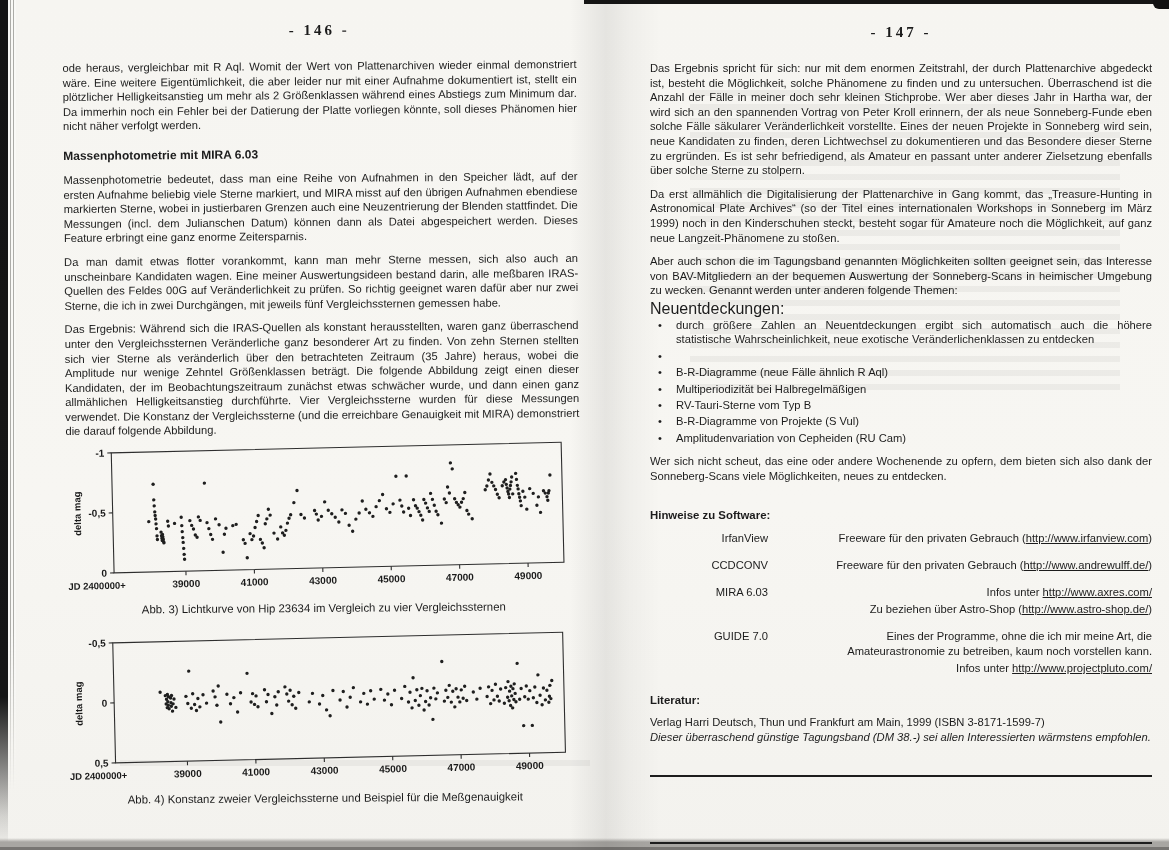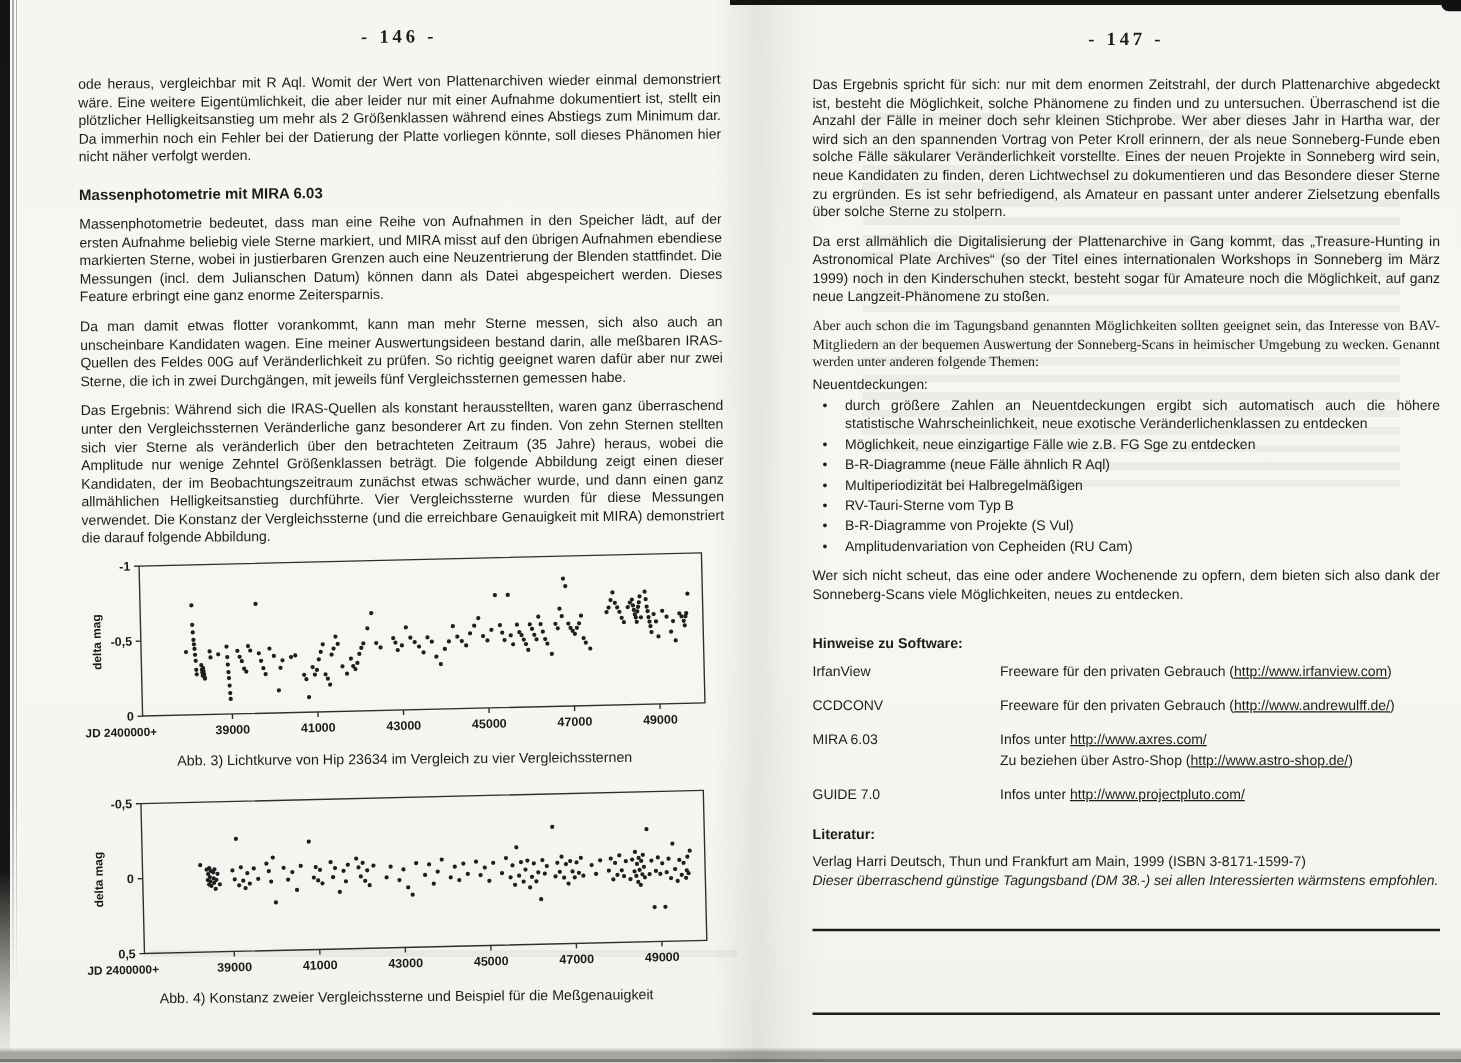--- a/index.html
+++ b/index.html
@@ -36,25 +36,25 @@
   h3.sect{font-size:12px;margin:15px 0 10px 0;}
   .caption{text-align:center;font-size:11.4px;margin:4px 0 0 0;}
 
   
   .chartwrap{transform:rotate(-0.9deg);transform-origin:bottom left;margin-top:8px;}
   .chart svg{display:block;}
 
   
   .bullet{display:flex;font-size:11.2px;line-height:14.4px;margin:0 0 2px 0;text-align:justify;}
   .bullet .dot{width:10px;flex:0 0 10px;margin:0 8px 0 8px;}
-  .list-label{font-size:11px;line-height:15px;margin:2px 0 2px 0;}
+  .list-label{font-size:16px;line-height:15px;margin:2px 0 2px 0;}
 
   
   .sw-head{font-weight:bold;font-size:11.4px;margin:26px 0 10px 0;}
-  .sw-row{display:flex;margin:0 0 10px 0;font-size:11.2px;line-height:15px;}
+  .sw-row{display:flex;margin:0 0 10px 0;font-size:11.2px;line-height:15px;text-align:right;}
   .sw-name{flex:0 0 118px;}
   .sw-desc{flex:1;}
   .sw-line{margin:0 0 2px 0;padding-left:32px;}
   .link{text-decoration:underline;}
 
   .lit-head{font-weight:bold;font-size:11.4px;margin:16px 0 9px 0;}
   .lit-line{font-size:11.2px;line-height:14.6px;text-align:justify;margin:0;}
   .lit-italic{font-style:italic;}
 
   .contact{border-top:2px solid #1d1d1d;border-bottom:2px solid #1d1d1d;
@@ -491,31 +491,30 @@
         </svg>
       </div>
   </div>
   <div class="caption">Abb. 4) Konstanz zweier Vergleichssterne und Beispiel für die Meßgenauigkeit</div>
 </div>
 
 <div class="page page-right">
   <div class="pageno">-  147  -</div>
   <p class="body">Das Ergebnis spricht für sich: nur mit dem enormen Zeitstrahl, der durch Plattenarchive abgedeckt ist, besteht die Möglichkeit, solche Phänomene zu finden und zu untersuchen. Überraschend ist die Anzahl der Fälle in meiner doch sehr kleinen Stichprobe. Wer aber dieses Jahr in Hartha war, der wird sich an den spannenden Vortrag von Peter Kroll erinnern, der als neue Sonneberg-Funde eben solche Fälle säkularer Veränderlichkeit vorstellte. Eines der neuen Projekte in Sonneberg wird sein, neue Kandidaten zu finden, deren Lichtwechsel zu dokumentieren und das Besondere dieser Sterne zu ergründen. Es ist sehr befriedigend, als Amateur en passant unter anderer Zielsetzung ebenfalls über solche Sterne zu stolpern.</p>
   <p class="body">Da erst allmählich die Digitalisierung der Plattenarchive in Gang kommt, das „Treasure-Hunting in Astronomical Plate Archives“ (so der Titel eines internationalen Workshops in Sonneberg im März 1999) noch in den Kinderschuhen steckt, besteht sogar für Amateure noch die Möglichkeit, auf ganz neue Langzeit-Phänomene zu stoßen.</p>
-  <p class="body" style="margin-bottom:3px;font-family:Liberation Serif, serif;">Aber auch schon die im Tagungsband genannten Möglichkeiten sollten geeignet sein, das Interesse von BAV-Mitgliedern an der bequemen Auswertung der Sonneberg-Scans in heimischer Umgebung zu wecken. Genannt werden unter anderen folgende Themen:</p>
+  <p class="body" style="margin-bottom:3px;">Aber auch schon die im Tagungsband genannten Möglichkeiten sollten geeignet sein, das Interesse von BAV-Mitgliedern an der bequemen Auswertung der Sonneberg-Scans in heimischer Umgebung zu wecken. Genannt werden unter anderen folgende Themen:</p>
 
   <div class="list-label">Neuentdeckungen:</div>
   <div id="neu-list">
       <div class="bullet">
         <span class="dot">•</span>
         <span>durch größere Zahlen an Neuentdeckungen ergibt sich automatisch auch die höhere statistische Wahrscheinlichkeit, neue exotische Veränderlichenklassen zu entdecken</span>
       </div>
       <div class="bullet">
         <span class="dot">•</span>
-        <span>Möglichkeit, neue einzigartige Fälle wie z.B. FG Sge zu entdecken</span>
       </div>
     </div>
 
   <div id="lang-list">
       <div class="bullet">
         <span class="dot">•</span>
         <span>B-R-Diagramme (neue Fälle ähnlich R Aql)</span>
       </div>
       <div class="bullet">
         <span class="dot">•</span>
@@ -554,20 +553,21 @@
       <div class="sw-row">
         <div class="sw-name">MIRA 6.03</div>
         <div class="sw-desc">
           <div class="sw-line"><span>Infos unter </span><span class="link">http://www.axres.com/</span></div>
           <div class="sw-line"><span>Zu beziehen über Astro-Shop (</span><span class="link">http://www.astro-shop.de/</span><span>)</span></div>
         </div>
       </div>
       <div class="sw-row">
         <div class="sw-name">GUIDE 7.0</div>
         <div class="sw-desc">
+          <div class="sw-line"><span>Eines der Programme, ohne die ich mir meine Art, die Amateurastronomie zu betreiben, kaum noch vorstellen kann.</span></div>
           <div class="sw-line"><span>Infos unter </span><span class="link">http://www.projectpluto.com/</span></div>
         </div>
       </div>
     </div>
 
   <div class="lit-head">Literatur:</div>
   <p class="lit-line">Verlag Harri Deutsch, Thun und Frankfurt am Main, 1999 (ISBN 3-8171-1599-7)</p>
   <p class="lit-line lit-italic">Dieser überraschend günstige Tagungsband (DM 38.-) sei allen Interessierten wärmstens empfohlen.</p>
 
   <div class="contact">

